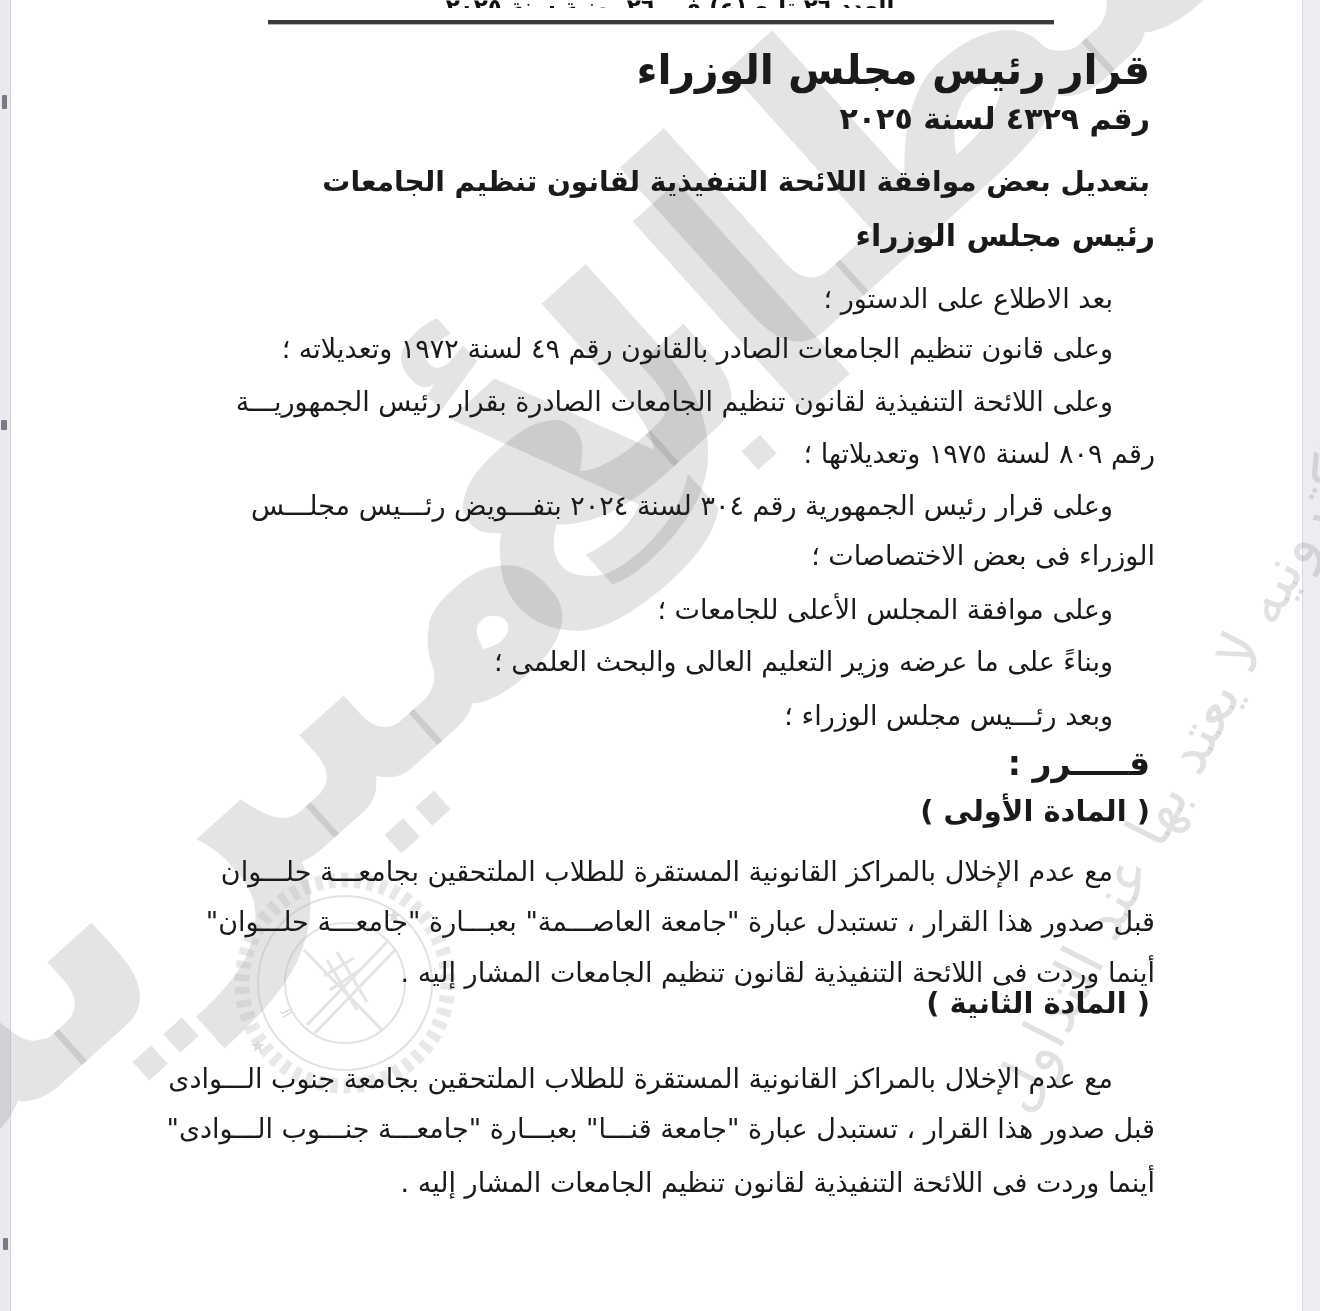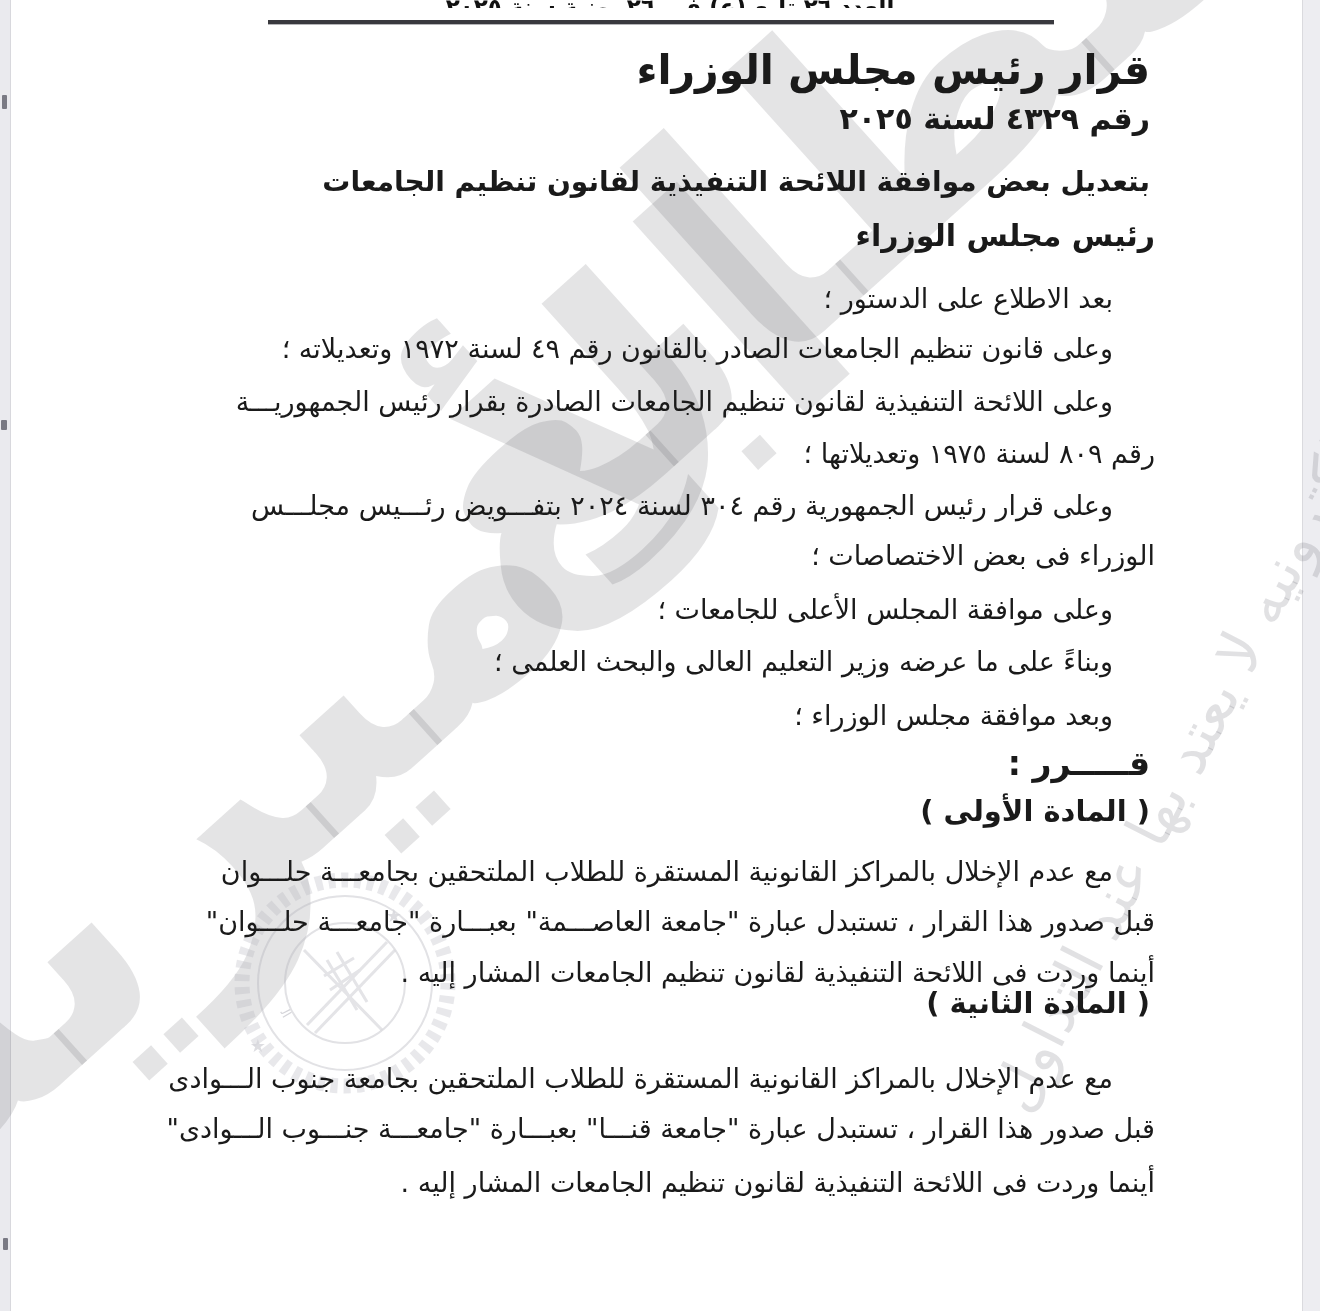--- a/index.html
+++ b/index.html
@@ -98,21 +98,21 @@
     <div class="issuer">رئيس مجلس الوزراء</div>
 
     <div class="bline indent" style="top:282px;">بعد الاطلاع على الدستور ؛</div>
     <div class="bline indent" style="top:332px;">وعلى قانون تنظيم الجامعات الصادر بالقانون رقم ٤٩ لسنة ١٩٧٢ وتعديلاته ؛</div>
     <div class="bline indent" style="top:385px;">وعلى اللائحة التنفيذية لقانون تنظيم الجامعات الصادرة بقرار رئيس الجمهوريـــة</div>
     <div class="bline" style="top:437px;">رقم ٨٠٩ لسنة ١٩٧٥ وتعديلاتها ؛</div>
     <div class="bline indent" style="top:489px;">وعلى قرار رئيس الجمهورية رقم ٣٠٤ لسنة ٢٠٢٤ بتفـــويض رئـــيس مجلـــس</div>
     <div class="bline" style="top:539px;">الوزراء فى بعض الاختصاصات ؛</div>
     <div class="bline indent" style="top:593px;">وعلى موافقة المجلس الأعلى للجامعات ؛</div>
     <div class="bline indent" style="top:645px;">وبناءً على ما عرضه وزير التعليم العالى والبحث العلمى ؛</div>
-    <div class="bline indent" style="top:699px;">وبعد موافقة مجلس الوزراء ؛</div>
+    <div class="bline indent" style="top:699px;">وبعد رئـــيس مجلس الوزراء ؛</div>
 
     <div class="center-col decision-word">قـــــرر :</div>
 
     <div class="center-col article-heading art1">( المادة الأولى )</div>
     <div class="bline indent" style="top:855px;">مع عدم الإخلال بالمراكز القانونية المستقرة للطلاب الملتحقين بجامعـــة حلـــوان</div>
     <div class="bline" style="top:905px;">قبل صدور هذا القرار ، تستبدل عبارة "جامعة العاصـــمة" بعبـــارة "جامعـــة حلـــوان"</div>
     <div class="bline" style="top:956px;">أينما وردت فى اللائحة التنفيذية لقانون تنظيم الجامعات المشار إليه .</div>
 
     <div class="center-col article-heading art2">( المادة الثانية )</div>
     <div class="bline indent" style="top:1062px;text-align:center;">مع عدم الإخلال بالمراكز القانونية المستقرة للطلاب الملتحقين بجامعة جنوب الـــوادى</div>

